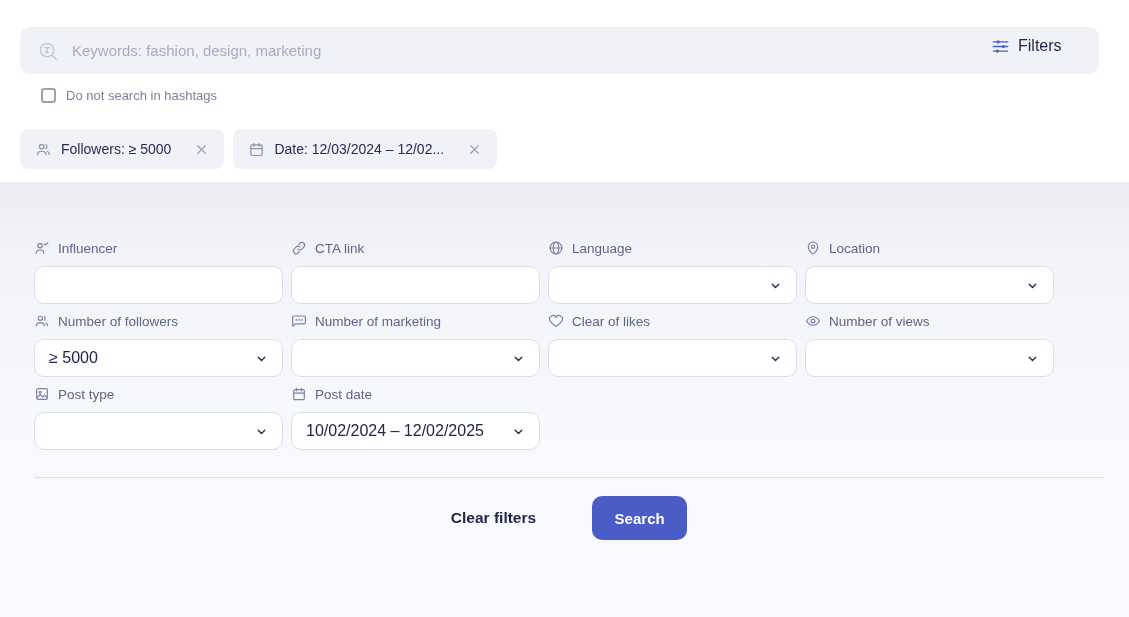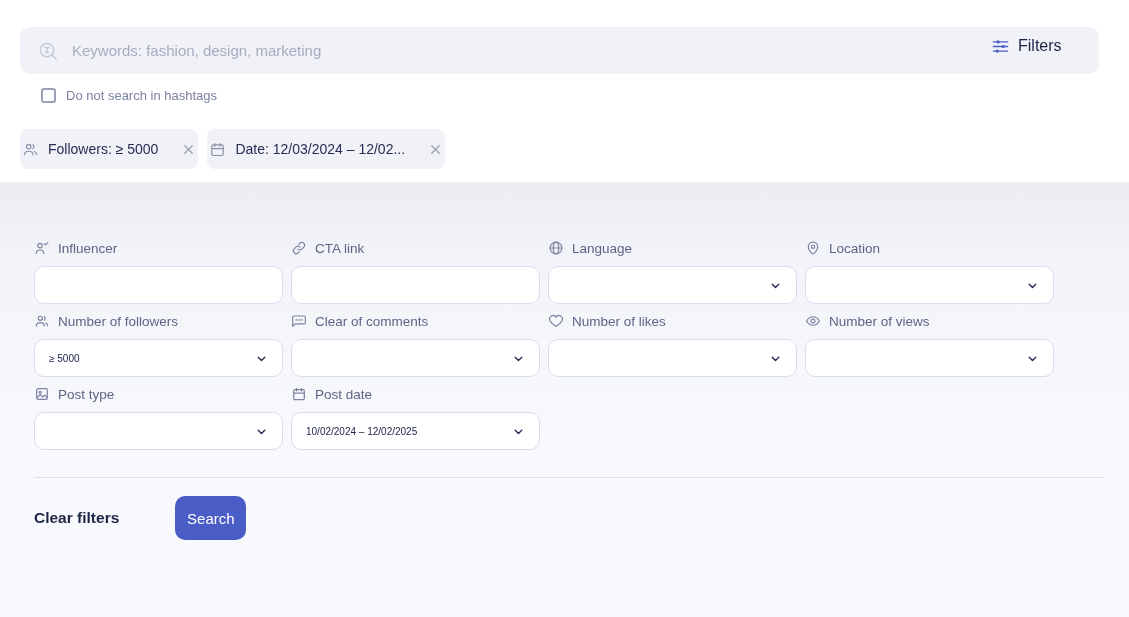--- a/index.html
+++ b/index.html
@@ -35,21 +35,21 @@
   }
   .checkbox-box {
     width:15px; height:15px; border:2px solid #9BA1B5; border-radius:3px;
     background:#fff; display:inline-block;
   }
   .checkbox-row .cb-label { font-size:13px; color:#7B82A0; }
 
   .chips { position:absolute; left:20px; top:129px; display:flex; gap:9px; }
   .chip {
     height:40px; background:#F1F2F8; border-radius:8px;
-    display:flex; align-items:center; padding:0 2px; gap:9px; cursor:default;
+    display:flex; align-items:center; padding:0 15px; gap:9px; cursor:default;
   }
   .chip svg.chip-ic { color:#8A92A8; }
   .chip .chip-label { font-size:14px; color:#262C52; white-space:nowrap; }
   .chip .chip-close {
     background:none; border:none; cursor:pointer; margin-left:14px;
     display:flex; align-items:center; color:#9AA0B2; padding:0;
   }
 
   
   .panel {
@@ -67,41 +67,41 @@
   .field { width:249px; }
   .field-label {
     height:18px; display:flex; align-items:center; gap:8px;
     font-size:13.5px; color:#5D6586; margin-bottom:9px;
   }
   .field-label svg { color:#7C84A2; flex:0 0 auto; }
   .control {
     height:38px; width:100%; background:#ffffff;
     border:1px solid #DADDEC; border-radius:10px;
     display:flex; align-items:center; padding:0 14px;
-    font-family:"Liberation Sans", sans-serif; font-size:10px; color:#20264A;
+    font-family:"Liberation Sans", sans-serif; font-size:16px; color:#20264A;
   }
   input.control { outline:none; }
   .select { justify-content:space-between; cursor:pointer; }
   .select .sel-value { white-space:nowrap; overflow:hidden; }
   .select svg { color:#252B50; flex:0 0 auto; margin-left:8px; }
 
   .divider { margin-top:27px; border-top:1px solid #DDE0EA; width:1070px; }
 
   .footer {
-    margin-top:18px; display:flex; align-items:center; justify-content:flex-start; gap:29px;
+    margin-top:18px; display:flex; align-items:center; justify-content:center; gap:29px;
   }
   .clear-btn {
     background:none; border:none; cursor:pointer;
     font-family:"Liberation Sans", sans-serif;
     font-size:15.5px; font-weight:700; color:#1D2547;
   }
   .search-btn {
-    width:71px; height:44px; background:#4A5CC5; border:none; border-radius:10px;
+    width:95px; height:44px; background:#4A5CC5; border:none; border-radius:10px;
     font-family:"Liberation Sans", sans-serif;
-    color:#ffffff; font-size:15px; font-weight:400; cursor:pointer;margin-left:27px;
+    color:#ffffff; font-size:15px; font-weight:700; cursor:pointer;margin-left:27px;
   }
 </style>
 </head>
 <body>
 
 <div class="page">
 
   <div class="searchbar">
     <svg width="22" height="22" viewBox="0 0 24 24" fill="none" stroke="currentColor" stroke-width="1.6" stroke-linecap="round" stroke-linejoin="round">
       <circle cx="11" cy="11" r="7.3"></circle>
@@ -235,36 +235,36 @@
       </div>
 
       <div class="field">
         <div class="field-label">
           <svg width="16" height="16" viewBox="0 0 24 24" fill="none" stroke="currentColor" stroke-width="1.8" stroke-linecap="round" stroke-linejoin="round">
             <path d="M19.8 4.5H4.2A1.7 1.7 0 0 0 2.5 6.2v13.6l4.2-3.6h13.1a1.7 1.7 0 0 0 1.7-1.7V6.2a1.7 1.7 0 0 0-1.7-1.7z"></path>
             <circle cx="8" cy="10.4" r="0.5" fill="currentColor"></circle>
               <circle cx="12" cy="10.4" r="0.5" fill="currentColor"></circle>
               <circle cx="16" cy="10.4" r="0.5" fill="currentColor"></circle>
           </svg>
-          <span>Clear of comments</span>
+          <span>Number of marketing</span>
         </div>
         <div class="control select">
           <span class="sel-value"></span>
           <svg width="13" height="13" viewBox="0 0 24 24" fill="none" stroke="currentColor" stroke-width="2.6" stroke-linecap="round" stroke-linejoin="round">
               <polyline points="6 9.5 12 15.5 18 9.5"></polyline>
             </svg>
         </div>
       </div>
 
       <div class="field">
         <div class="field-label">
           <svg width="16" height="16" viewBox="0 0 24 24" fill="none" stroke="currentColor" stroke-width="1.8" stroke-linecap="round" stroke-linejoin="round">
             <path d="M12 20.2S4.6 15.6 2.8 11.1A5.1 5.1 0 0 1 12 6.7a5.1 5.1 0 0 1 9.2 4.4C19.4 15.6 12 20.2 12 20.2z"></path>
           </svg>
-          <span>Number of likes</span>
+          <span>Clear of likes</span>
         </div>
         <div class="control select">
           <span class="sel-value"></span>
           <svg width="13" height="13" viewBox="0 0 24 24" fill="none" stroke="currentColor" stroke-width="2.6" stroke-linecap="round" stroke-linejoin="round">
               <polyline points="6 9.5 12 15.5 18 9.5"></polyline>
             </svg>
         </div>
       </div>
 
       <div class="field">

